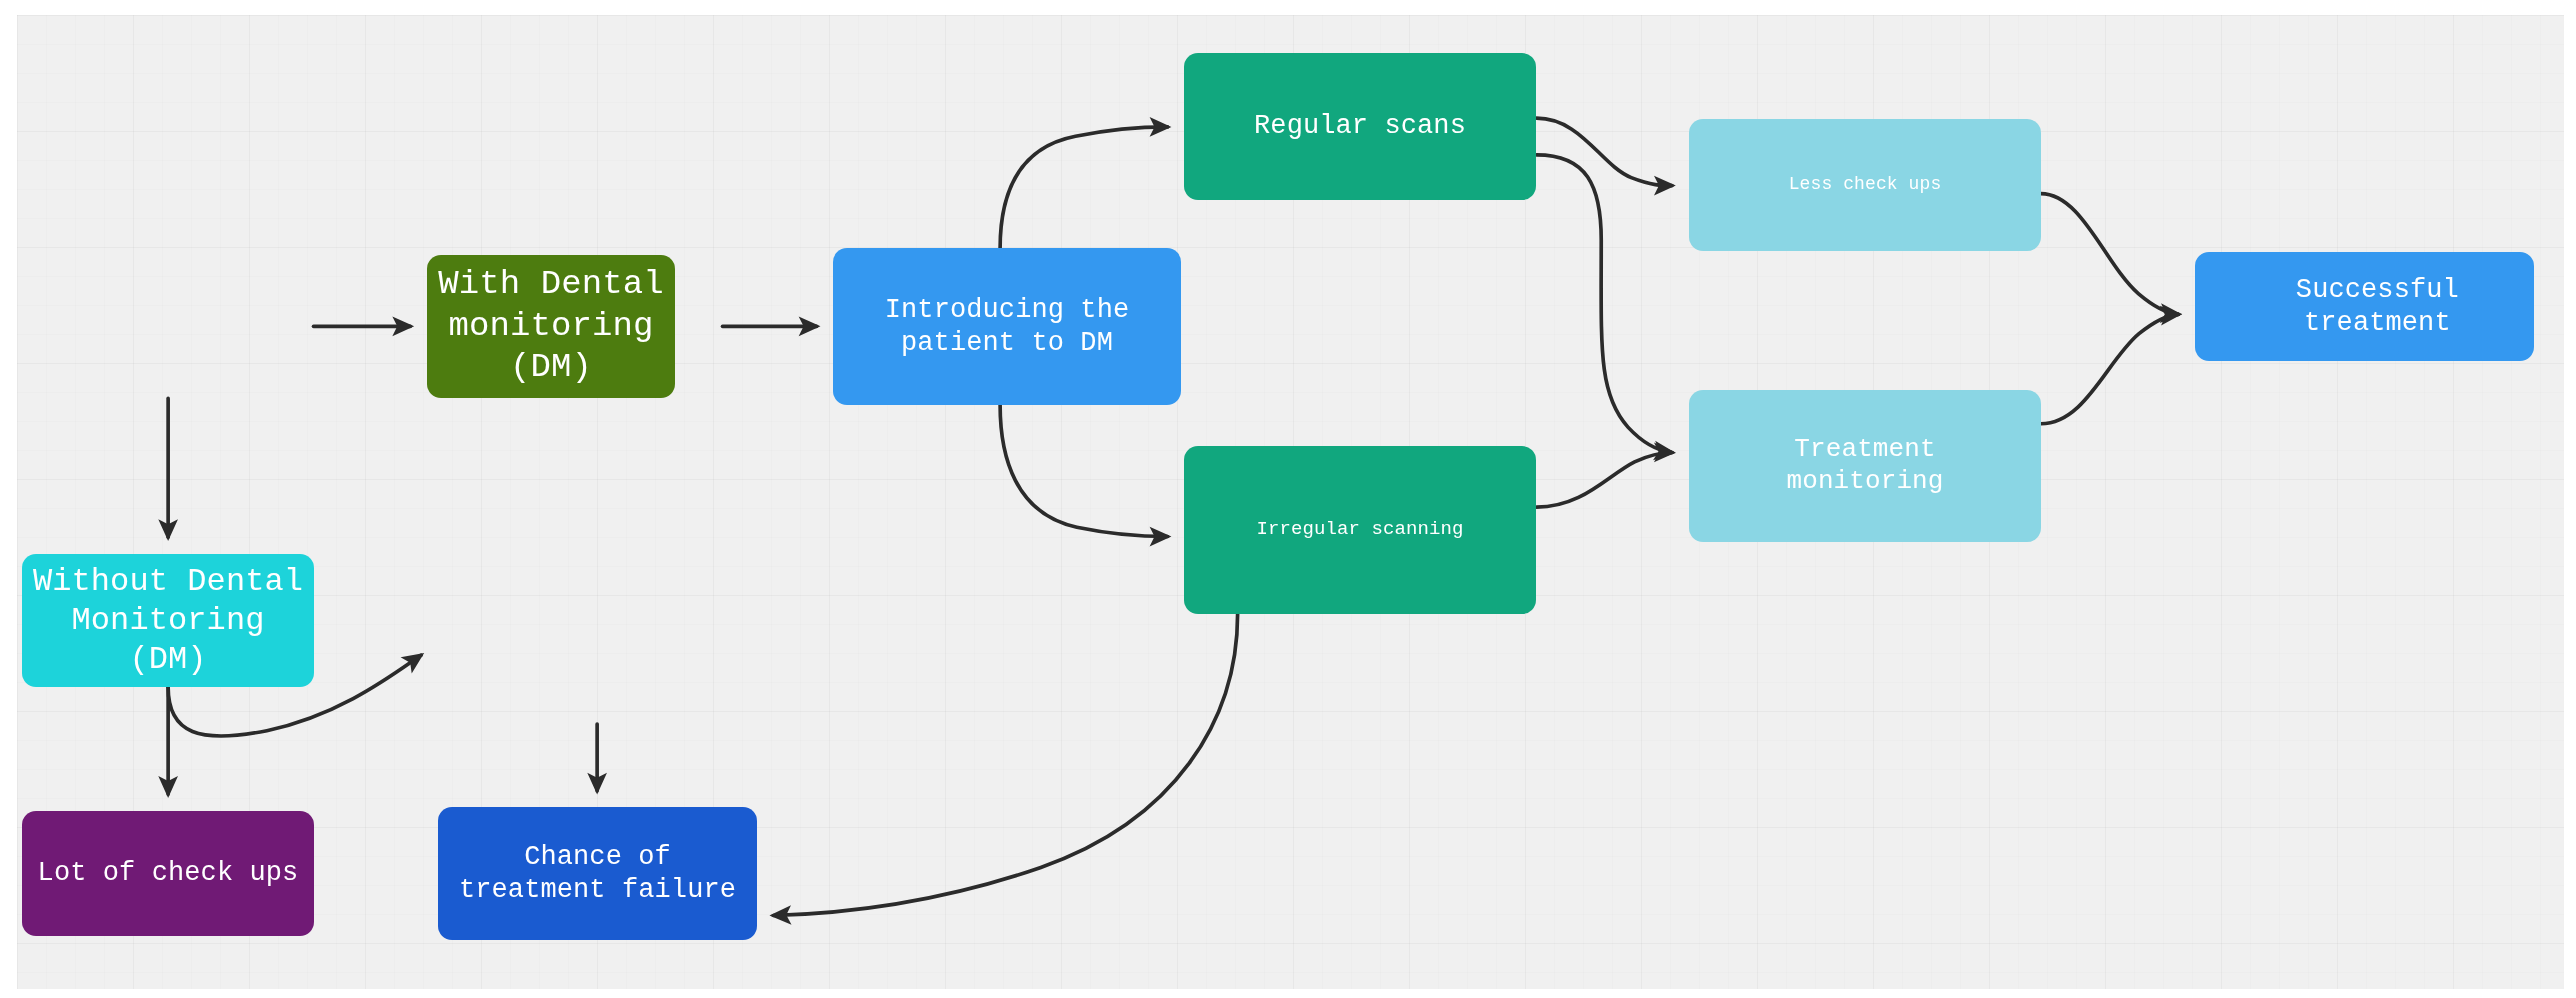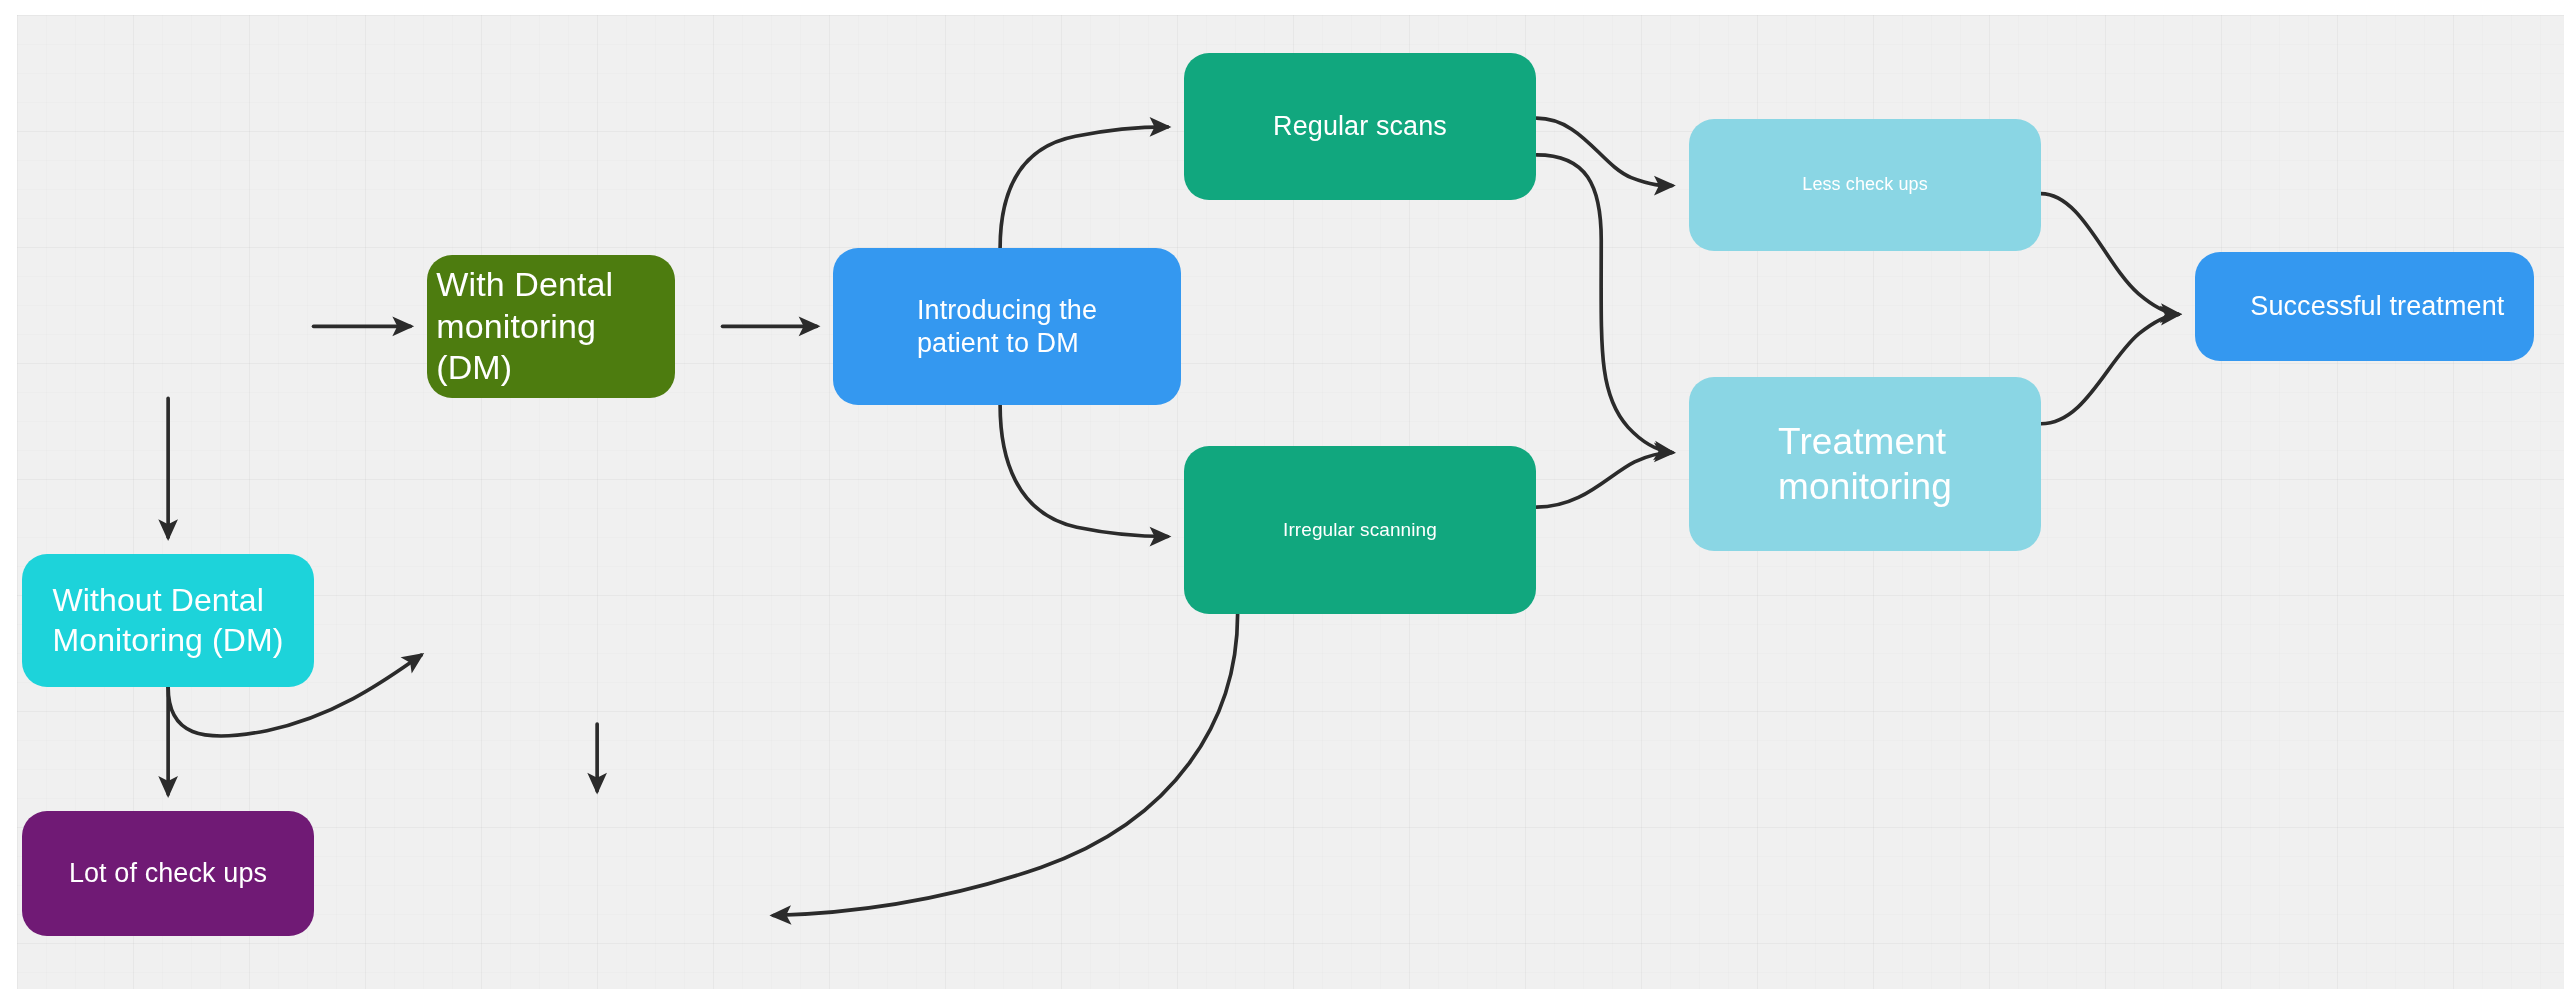--- a/index.html
+++ b/index.html
@@ -51,26 +51,28 @@
     height: 999px;
     pointer-events: none;
   }
 
   .node {
     position: absolute;
     box-sizing: border-box;
     display: flex;
     align-items: center;
     justify-content: center;
-    border-radius: 25px;
+    text-align: center;
+    border-radius: 14px;
     color: #ffffff;
     line-height: 1.22;
     letter-spacing: 0.1px;
     padding: 4px 9.3px;
     white-space: pre-line;
+    font-family: Liberation Mono, monospace;
   }
 
   .node-label {
     display: block;
     white-space: pre-line;
   }
 </style>
 </head>
 <body>
 
@@ -134,34 +136,38 @@
   </div>
 
   <div class="node" style="left:1184px; top:446px; width:352px; height:168px; background:#11a77e; font-size:19px;">
     <span class="node-label">Irregular scanning</span>
   </div>
 
   <div class="node" style="left:1689px; top:119px; width:352px; height:132px; background:#8ad6e4; font-size:18px;">
     <span class="node-label">Less check ups</span>
   </div>
 
-  <div class="node" style="left:1689px; top:377px; width:352px; height:174px; background:#8ad6e4; font-size:37px;">
+  <div class="node" style="left:1689px; top:390px; width:352px; height:152px; background:#8ad6e4; font-size:26px;">
     <span class="node-label">Treatment
 monitoring</span>
   </div>
 
   <div class="node" style="left:2195px; top:252px; width:339px; height:109px; background:#3498f0; font-size:27px;padding-left:35px;">
     <span class="node-label">Successful treatment</span>
   </div>
 
   <div class="node" style="left:22px; top:554px; width:292px; height:133px; background:#1dd3da; font-size:32px;">
     <span class="node-label">Without Dental
 Monitoring (DM)</span>
   </div>
 
 
   <div class="node" style="left:22px; top:811px; width:292px; height:125px; background:#701a75; font-size:27px;">
     <span class="node-label">Lot of check ups</span>
   </div>
 
+  <div class="node" style="left:438px; top:807px; width:319px; height:133px; background:#1a5bd0; font-size:27px;">
+    <span class="node-label">Chance of
+treatment failure</span>
+  </div>
 
 </div>
 
 
 </body></html>

